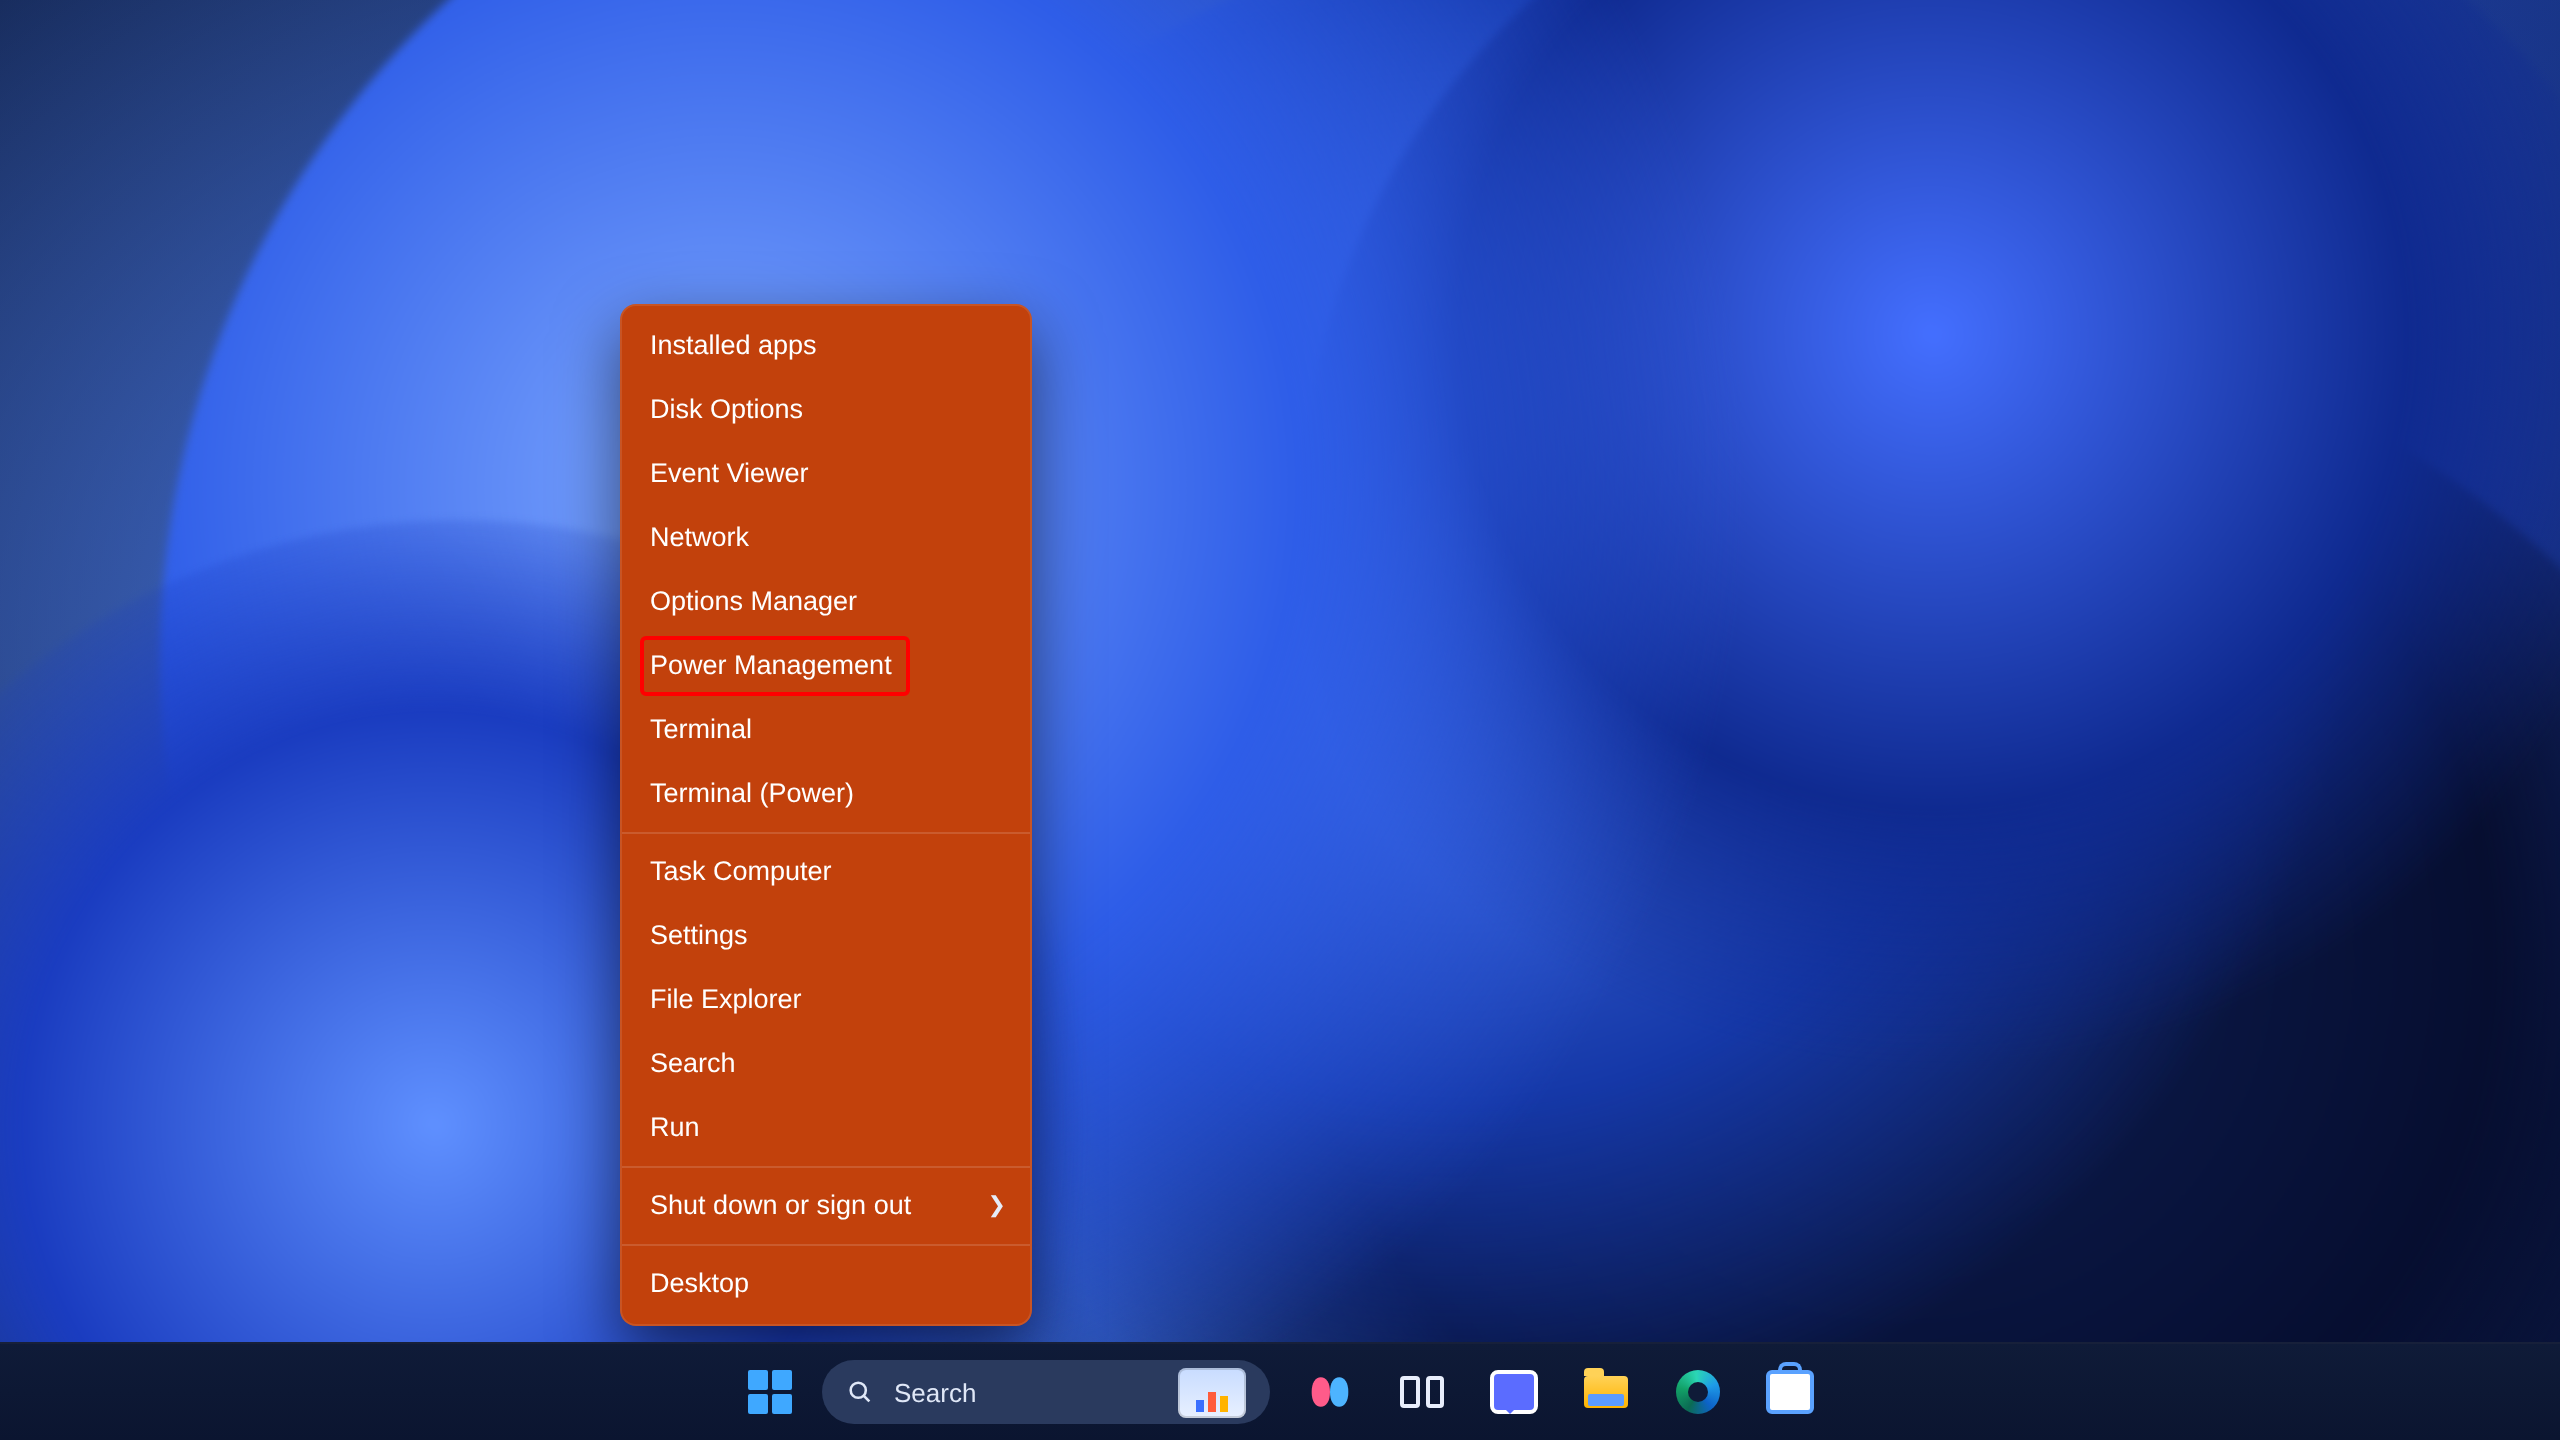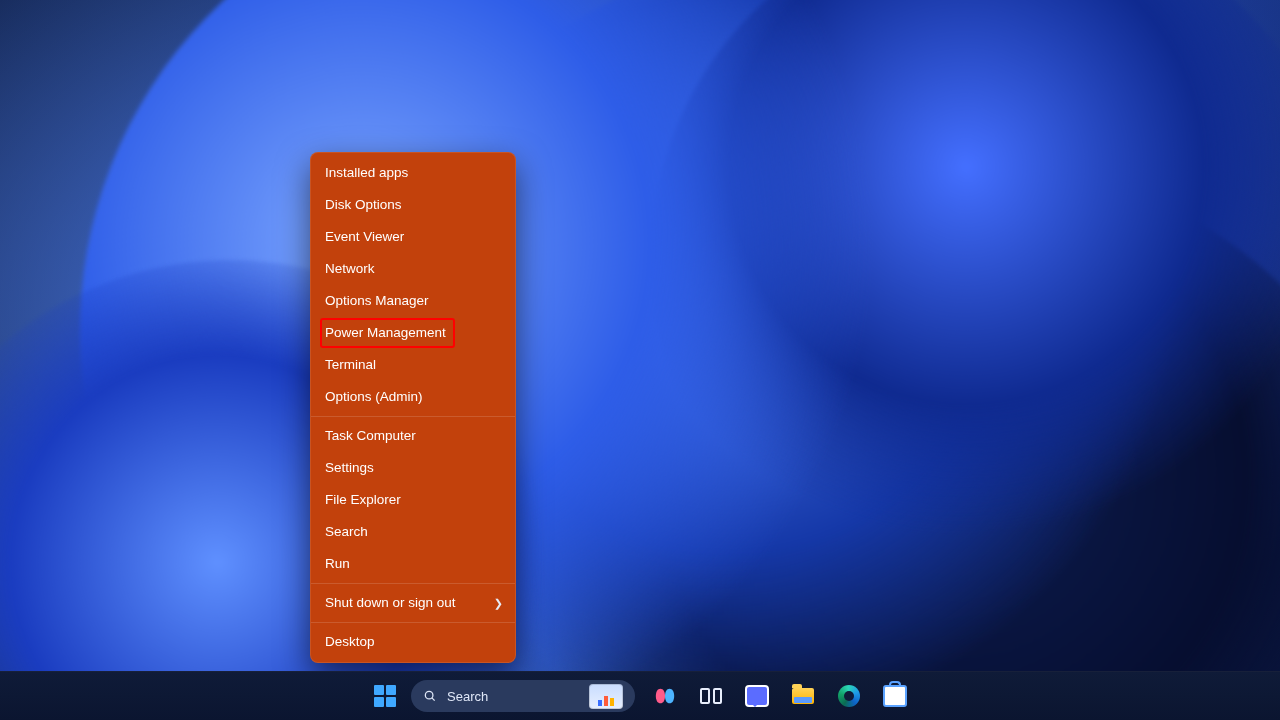--- a/index.html
+++ b/index.html
@@ -188,21 +188,21 @@
     <span>Options Manager</span>
   </div>
   <div class="item">
     <span class="highlight"></span>
     <span>Power Management</span>
   </div>
   <div class="item">
     <span>Terminal</span>
   </div>
   <div class="item">
-    <span>Options (Admin)</span>
+    <span>Terminal (Power)</span>
   </div>
 
   <div class="sep"></div>
 
   <div class="item">
     <span>Task Computer</span>
   </div>
   <div class="item">
     <span>Settings</span>
   </div>

